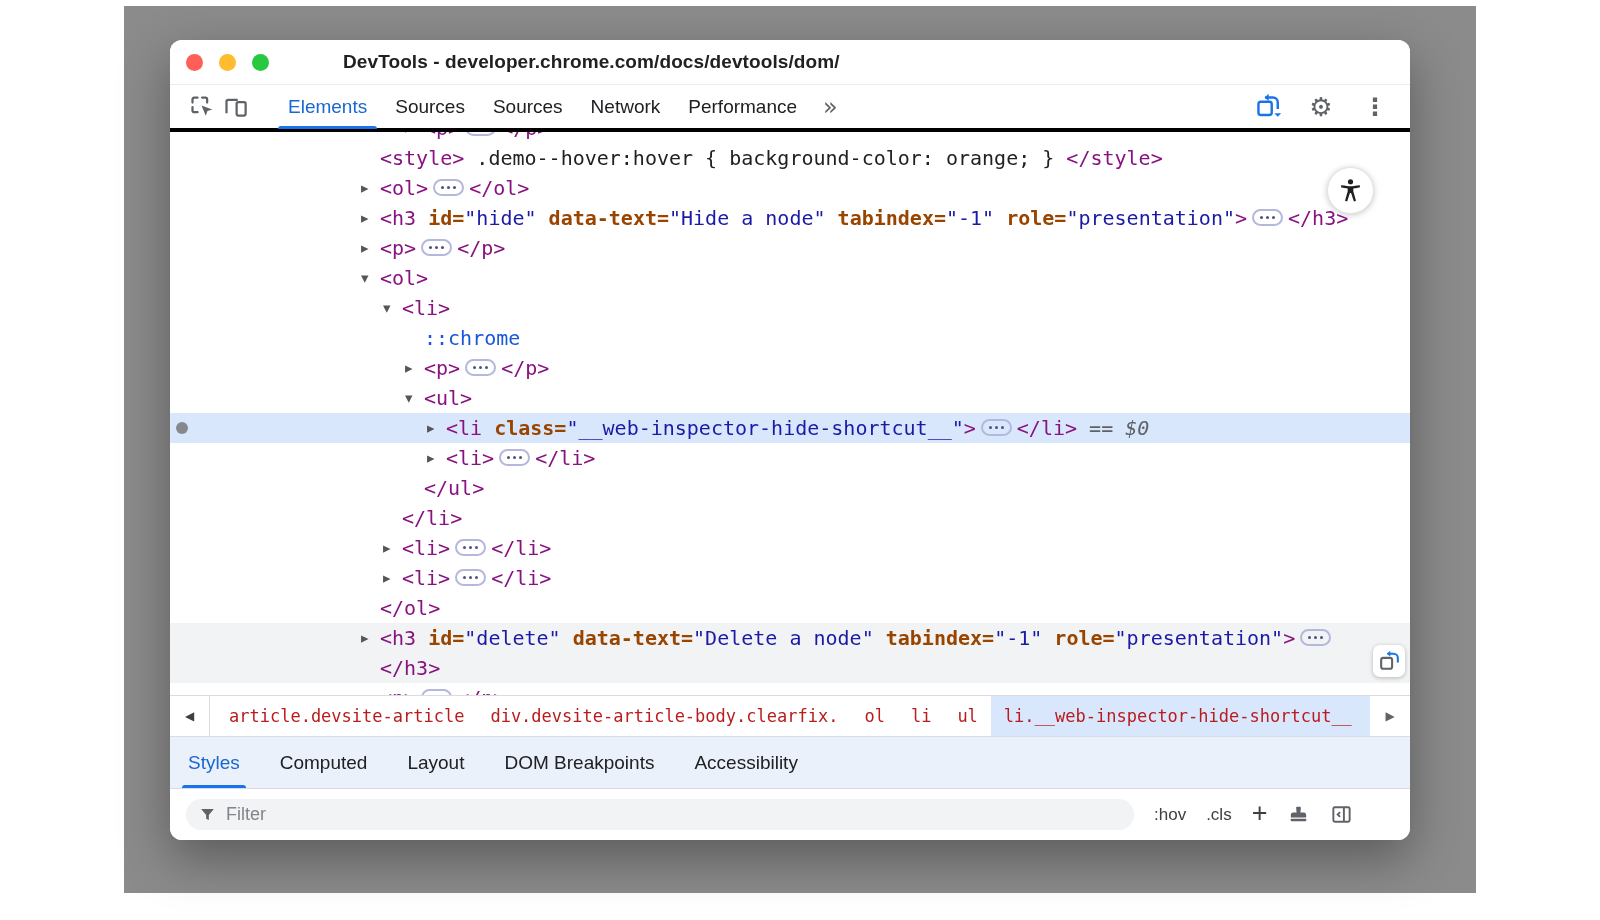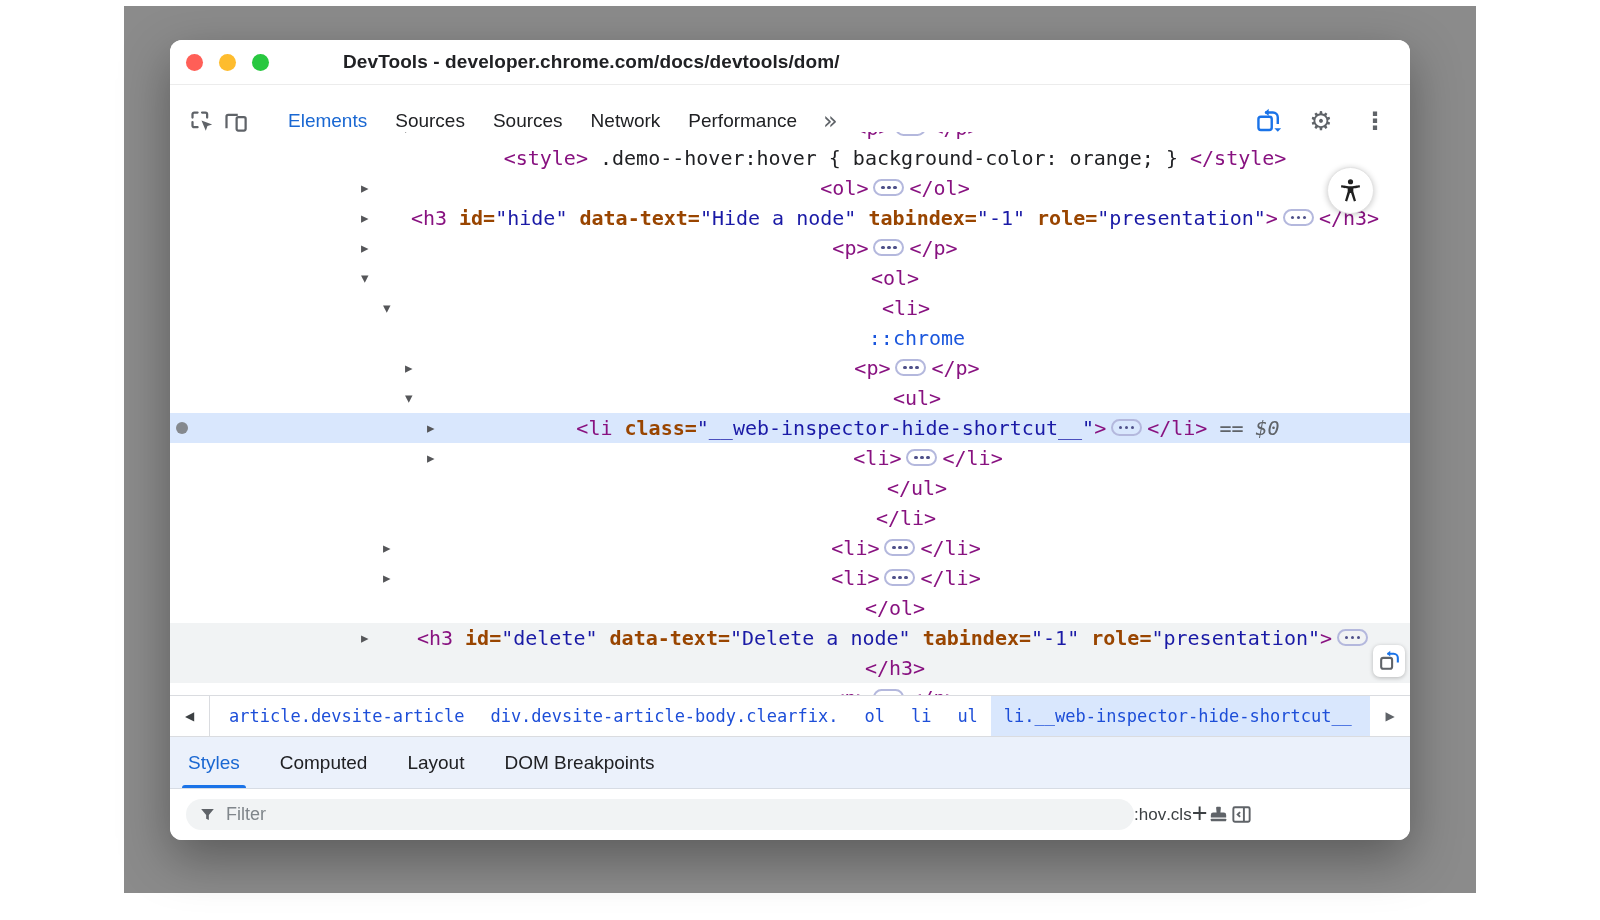--- a/index.html
+++ b/index.html
@@ -12,37 +12,37 @@
 
   
   .titlebar { position:absolute; top:0; left:0; right:0; height:45px; display:flex; align-items:center;
               background:#fff; border-bottom:1px solid #ececec; padding-left:16px; }
   .tl { width:17px; height:17px; border-radius:50%; margin-right:16px; display:inline-block; }
   .tl.red{ background:#ff5f57; } .tl.yellow{ background:#febc2e; } .tl.green{ background:#28c840; }
   .win-title { font-size:19px; font-weight:700; color:#202124; margin-left:58px; letter-spacing:.1px; }
 
   
   .toolbar { position:absolute; top:45px; left:0; right:0; height:47px; display:flex; align-items:stretch;
-             background:#fff; border-bottom:7px solid #000000; padding-left:14px;margin-top:16px; }
+             background:#fff; border-bottom:4px solid #000000; padding-left:14px; }
   .tb-icon { display:flex; align-items:center; justify-content:center; width:34px; }
   .tabs { display:flex; align-items:stretch; margin-left:22px; }
   .tab { font-size:19px; color:#202124; padding:0 14px; display:flex; align-items:center; position:relative; white-space:nowrap; }
   .tab.active { color:#1967d2; }
   .tab.active::after { content:""; position:absolute; left:4px; right:4px; bottom:-1px; height:3px;
                        background:#1a73e8; border-radius:3px 3px 0 0; }
   .more-tabs { display:flex; align-items:center; font-size:24px; color:#5f6368; padding:0 12px; }
   .tb-right { margin-left:auto; display:flex; align-items:center; gap:20px; padding-right:18px; }
   .glyph { font-family:"DejaVu Sans", sans-serif; }
   .gear { font-size:26px; color:#5f6368; line-height:1; }
   .kebab { font-size:24px; color:#5f6368; line-height:1; font-weight:bold; }
 
   
   .tree { position:absolute; top:92px; left:0; right:0; height:563px; overflow:hidden;
           font-family:"DejaVu Sans Mono", monospace; font-size:20px; background:#fff; }
-  .tree-row { height:30px; line-height:30px; white-space:pre; position:relative;text-align:center; }
+  .tree-row { height:30px; line-height:30px; white-space:pre; position:relative; }
   .tree-row:first-child { margin-top:-19px; }
   .tree-row.selected { background:#d9e7fd; }
   .tree-row.hover { background:#f1f3f4; }
   .arrow { position:absolute; top:0; line-height:30px; font-size:15px; color:#555659; }
   .tk-tag { color:#881280; }
   .tk-attr { color:#994500;font-weight:bold; }
   .tk-val { color:#1a1aa6; }
   .tk-text { color:#202124; }
   .tk-pseudo { color:#1a56dd; }
   .tk-eq { color:#5f6368; }
@@ -63,34 +63,34 @@
 
   
   .crumbs { position:absolute; top:655px; left:0; right:0; height:42px; background:#fff;
             border-top:1px solid #dadce0; border-bottom:1px solid #dadce0;
             display:flex; align-items:stretch; font-family:"DejaVu Sans Mono", monospace; font-size:17px; }
   .crumb-nav { width:40px; display:flex; align-items:center; justify-content:center;
                color:#3c4043; font-size:12px; flex:none; }
   .crumb-nav.left { border-right:1px solid #dadce0; }
   .crumb-nav.right { color:#5f6368; }
   .crumb-list { flex:1; display:flex; align-items:stretch; overflow:hidden; padding-left:6px; }
-  .crumb { display:flex; align-items:center; padding:0 13px; color:#1d4ed8; white-space:nowrap;text-align:center; }
+  .crumb { display:flex; align-items:center; padding:0 13px; color:#b91c1c; white-space:nowrap;text-align:center; }
   .crumb.selected { background:#d9e7fd; flex:1; }
 
   
   .styles-tabs { position:absolute; top:697px; left:0; right:0; height:52px; background:#ebf1fb;
                  border-bottom:1px solid #d7dce4; display:flex; align-items:stretch; padding-left:2px; gap:8px; }
   .stab { padding:0 16px; display:flex; align-items:center; font-size:19px; color:#202124; position:relative; white-space:nowrap; }
   .stab.active { color:#1967d2; }
   .stab.active::after { content:""; position:absolute; left:10px; right:10px; bottom:0; height:3px;
                         background:#1a73e8; border-radius:3px 3px 0 0; }
 
   
   .filter-bar { position:absolute; top:749px; left:0; right:0; height:51px; background:#fff;
-                display:flex; align-items:center; padding:0 18px 0 16px; }
+                display:flex; align-items:center; padding:0 18px 0 16px; gap:20px; }
   .filter-input { width:948px; height:31px; background:#f1f3f4; border-radius:16px; flex:none;
                   display:flex; align-items:center; padding:0 12px; gap:9px; }
   .filter-input input { border:none; outline:none; background:transparent; font-size:18px;
                         color:#202124; width:100%; font-family:"Liberation Sans", sans-serif; }
   .filter-input input::placeholder { color:#80868b; }
   .txt-btn { font-size:17px; color:#3c4043; white-space:nowrap; }
   .plus-btn { font-size:27px; color:#3c4043; font-weight:400; line-height:1; transform:translateY(-1px); }
   .fb-icon { display:flex; align-items:center; justify-content:center; }
 </style>
 </head>
@@ -198,20 +198,21 @@
           <div class="crumb selected">li.__web-inspector-hide-shortcut__</div>
         </div>
       <span class="crumb-nav right glyph">▶</span>
     </div>
 
     <div class="styles-tabs">
         <div class="stab active">Styles</div>
         <div class="stab">Computed</div>
         <div class="stab">Layout</div>
         <div class="stab">DOM Breakpoints</div>
+        <div class="stab">Accessibility</div>
       </div>
 
     <div class="filter-bar">
       <div class="filter-input">
         <span class="fb-icon">
           <svg width="19" height="19" viewBox="0 0 24 24" fill="#5f6368">
             <path d="M4 5h16l-6.3 7.5V19l-3.4-1.7v-4.8z"></path>
           </svg>
         </span>
         <input type="text" placeholder="Filter" style="">

